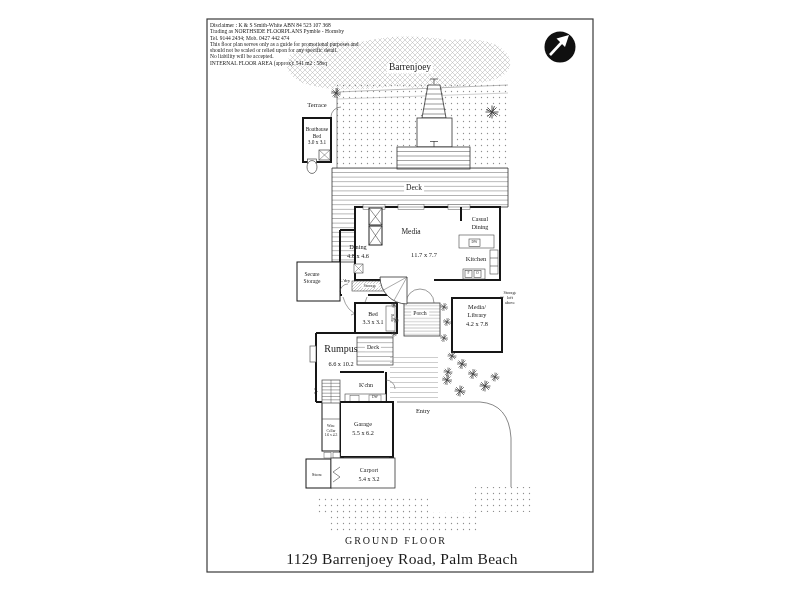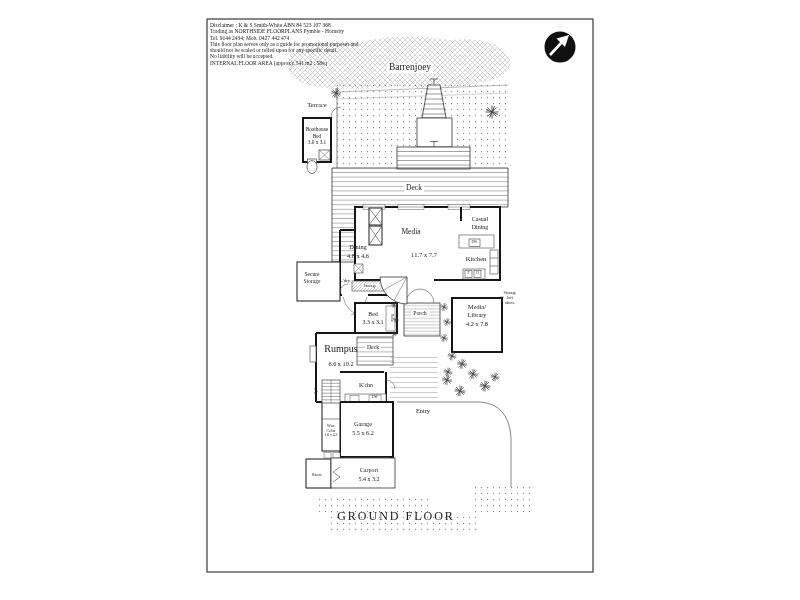--- a/index.html
+++ b/index.html
@@ -263,15 +263,16 @@
 
   <div class="lbl" style="left:317px;top:474px;font-size:5px">Store</div>
   <div class="lbl" style="left:369px;top:470px;font-size:6px">Carport</div>
   <div class="lbl" style="left:369px;top:478.5px;font-size:6px">5.4 x 3.2</div>
 
   <div class="lbl" style="left:474.5px;top:243px;font-size:3.5px">DW</div>
   <div class="lbl" style="left:468.5px;top:274px;font-size:3.5px">F</div>
   <div class="lbl" style="left:477.5px;top:274px;font-size:3.5px">O</div>
   <div class="lbl" style="left:375px;top:398px;font-size:3.5px">DW</div>
 
-  <div class="lbl gf" style="left:396px;top:516px;font-size:12px">GROUND FLOOR</div>
+  <div class="lbl gf" style="left:396px;top:541px;font-size:10px">GROUND FLOOR</div>
+  <div class="lbl addr" style="left:402px;top:559px;font-size:15.5px">1129 Barrenjoey Road, Palm Beach</div>
 
 </div>
 
 </body></html>

